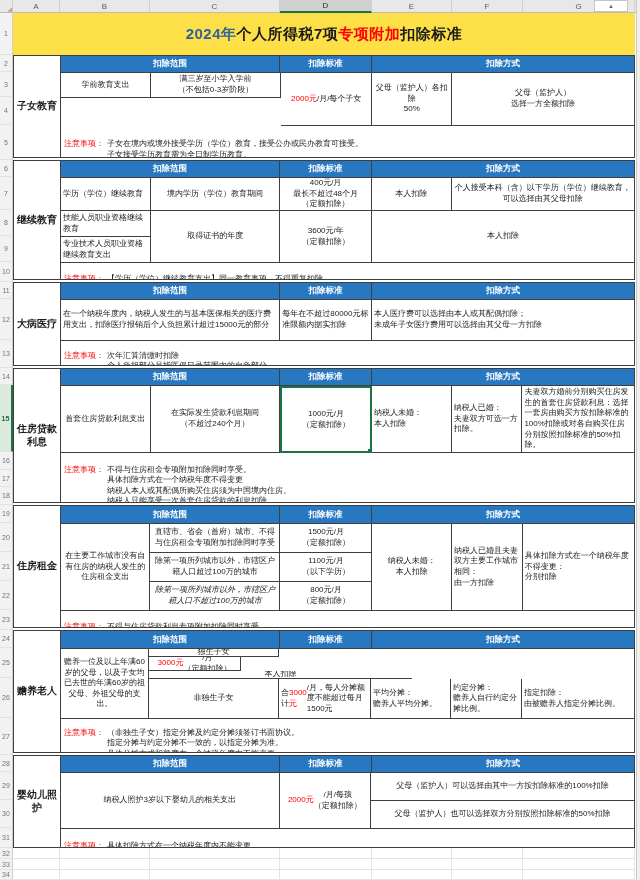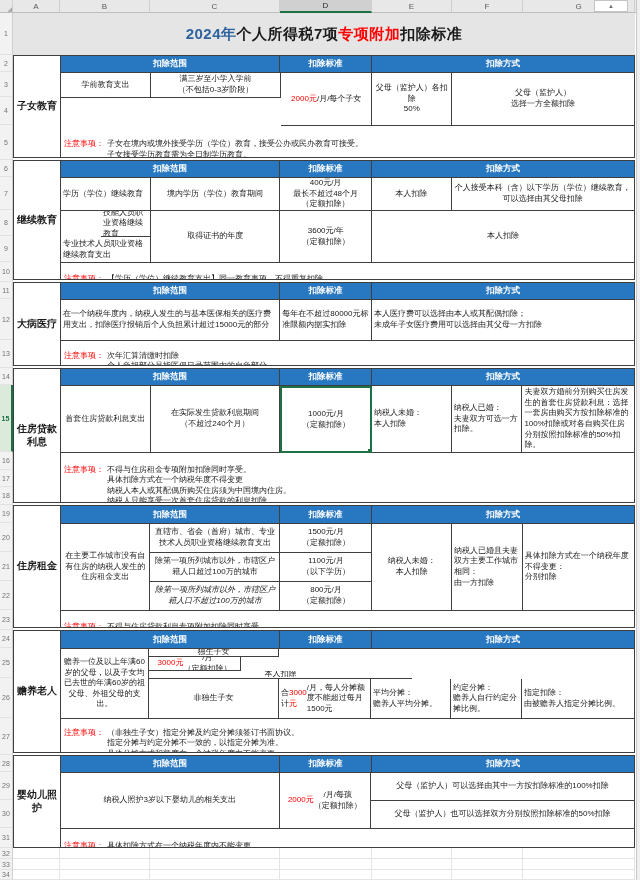--- a/index.html
+++ b/index.html
@@ -28,21 +28,21 @@
   .rowh.sel{background:#DCEADC;border-right:2px solid var(--green);color:var(--green);font-weight:bold;}
 
   
   #scroll-btn{position:absolute;left:594px;top:0;width:34px;height:12px;background:#fff;
               border:1px solid #c4c4c4;display:flex;align-items:center;justify-content:center;
               font-size:6px;color:#6b6b6b;line-height:1;}
   #right-strip{position:absolute;left:636px;top:0;width:4px;height:880px;background:#F0EEEE;border-left:1px solid #c9c9c9;}
 
   
   #content{position:absolute;left:13px;top:13px;width:622px;}
-  #title-row{height:42px;background:#e5e5e5;display:flex;align-items:center;justify-content:center;
+  #title-row{height:42px;background:#fde047;display:flex;align-items:center;justify-content:center;
              font-weight:bold;font-size:15px;letter-spacing:.5px;}
   #title-row .blue{color:var(--title-blue);} #title-row .red{color:var(--red);}
 
   .section{display:flex;border:1px solid var(--bdark);background:#fff;}
   .section + .section{margin-top:2px;}
   .acell{width:47px;border-right:1px solid var(--bdark);display:flex;align-items:center;justify-content:center;
          text-align:center;font-weight:bold;font-size:10px;line-height:1.25;padding:2px 3px;white-space:pre-wrap;}
   .sbody{flex:1;display:flex;flex-direction:column;min-width:0;}
 
   .hrow{display:flex;flex:none;}
@@ -175,21 +175,21 @@
               <div class="cell l" style="width: 90px;">学历（学位）继续教育</div>
               <div class="cell" style="width: 130px;">境内学历（学位）教育期间</div>
               <div class="cell" style="width: 92px;">400元/月
 最长不超过48个月
 （定额扣除）</div>
               <div class="cell" style="width: 80px;">本人扣除</div>
               <div class="cell re" style="width: 183px;">个人接受本科（含）以下学历（学位）继续教育，可以选择由其父母扣除</div>
             </div>
             <div class="brow" style="height: 52px;">
               <div class="col" style="width: 90px;">
-                <div class="brow" style="height: 26px; margin-left: 40px;">
+                <div class="brow" style="height: 26px;">
                   <div class="cell l" style="width: 90px;">技能人员职业资格继续教育</div>
                 </div>
                 <div class="brow" style="height: 26px;">
                   <div class="cell l" style="width: 90px;">专业技术人员职业资格继续教育支出</div>
                 </div>
               </div>
               <div class="cell" style="width: 130px;">取得证书的年度</div>
               <div class="cell" style="width: 92px;">3600元/年
 （定额扣除）</div>
               <div class="cell re" style="width: 263px;">本人扣除</div>
@@ -267,21 +267,21 @@
           <div class="sbody">
             <div class="hrow" style="height: 18px;">
               <div class="hcell" style="width: 220px;">扣除范围</div>
               <div class="hcell" style="width: 92px;">扣除标准</div>
               <div class="hcell re" style="width: 263px;">扣除方式</div>
             </div>
             <div class="brow" style="height: 87px;">
               <div class="cell" style="width: 90px;">在主要工作城市没有自有住房的纳税人发生的住房租金支出</div>
               <div class="col" style="width: 222px;">
                 <div class="brow" style="height: 29px;">
-                  <div class="cell" style="width: 130px;">直辖市、省会（首府）城市、专业技术人员职业资格继续教育支出</div>
+                  <div class="cell" style="width: 130px;">直辖市、省会（首府）城市、不得与住房租金专项附加扣除同时享受</div>
                   <div class="cell" style="width: 92px;">1500元/月
 （定额扣除）</div>
                 </div>
                 <div class="brow" style="height: 29px;">
                   <div class="cell" style="width: 130px;">除第一项所列城市以外，市辖区户籍人口超过100万的城市</div>
                   <div class="cell" style="width: 92px;">1100元/月
 （以下学历）</div>
                 </div>
                 <div class="brow" style="height: 29px;">
                   <div class="cell" style="width: 130px; font-style: italic;">除第一项所列城市以外，市辖区户籍人口不超过100万的城市</div>

